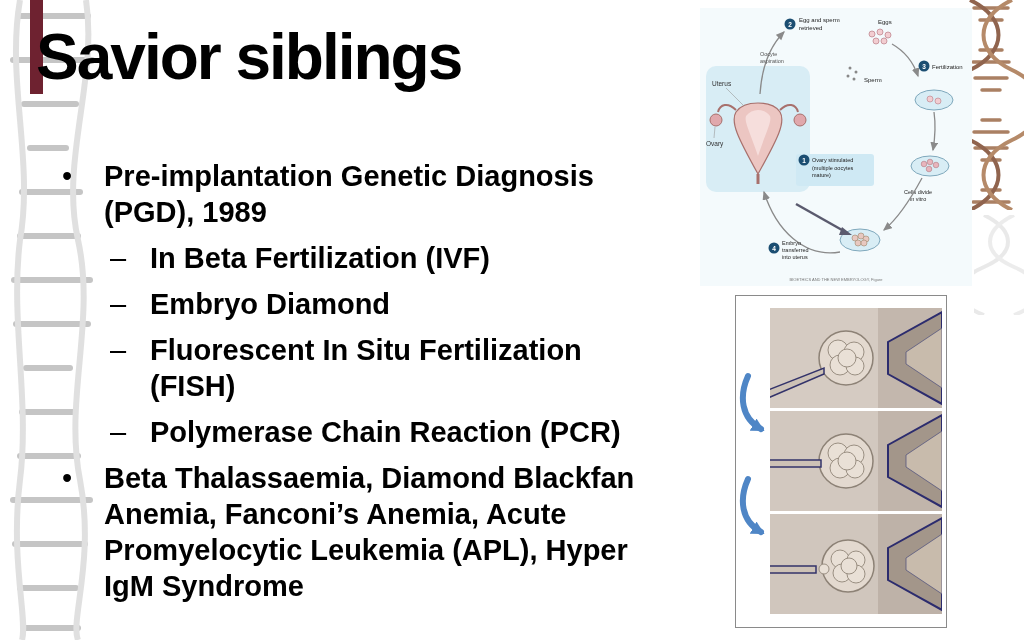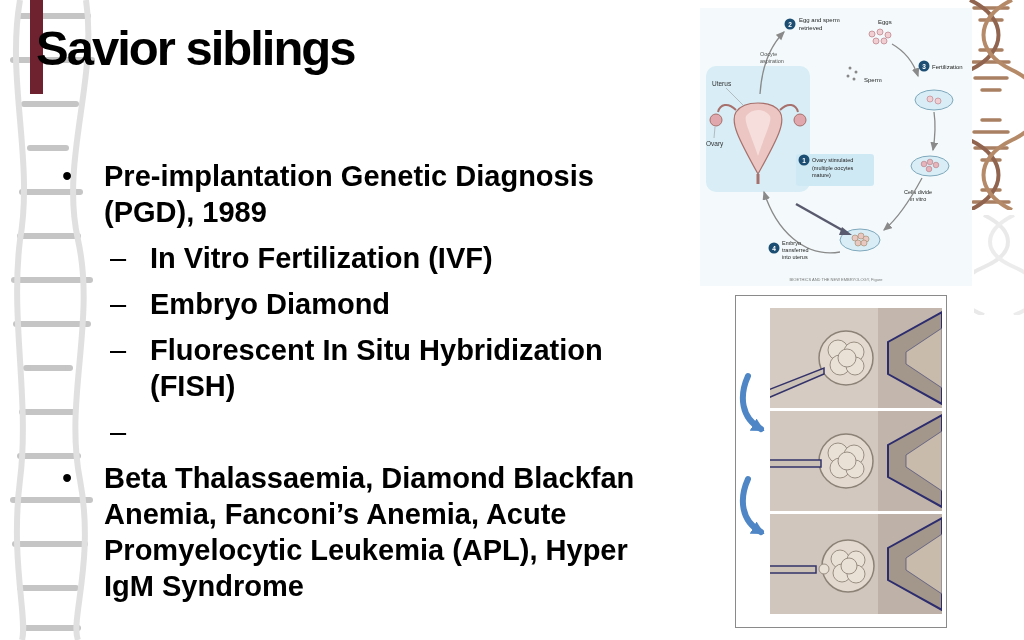--- a/index.html
+++ b/index.html
@@ -5,21 +5,21 @@
   * { margin:0; padding:0; box-sizing:border-box; }
   html,body { width:1024px; height:640px; }
   body { position:relative; overflow:hidden; background:#fff; font-family:"Liberation Sans", sans-serif; color:#000; }
   .slide { position:absolute; inset:0; background:#fff; }
 
   .deco-left { position:absolute; left:0; top:0; z-index:1; opacity:.5; }
   .deco-right-top { position:absolute; right:0; top:0; z-index:1; opacity:.85; }
   .deco-right-mid { position:absolute; right:0; top:215px; z-index:1; opacity:.18; }
   .red-bar { position:absolute; left:30px; top:0; width:13px; height:94px; background:#6e2230; z-index:2; }
 
-  .title { position:absolute; left:36px; top:20px; z-index:3; font-size:49px; font-weight:bold; letter-spacing:-2px; color:#000; white-space:nowrap; }
+  .title { position:absolute; left:36px; top:20px; z-index:3; font-size:64px; font-weight:bold; letter-spacing:-2px; color:#000; white-space:nowrap; }
 
   .bullets { position:absolute; left:62px; top:158px; width:608px; z-index:3; font-size:29px; line-height:36px; }
   .b { display:flex; margin-bottom:10px; }
   .b .marker { flex:0 0 42px; }
   .b.l2 { padding-left:48px; }
   .b.l2 .marker { flex:0 0 40px; }
   .b .text { flex:1 1 auto;font-weight:bold; }
 
   .ivf { position:absolute; left:700px; top:8px; width:272px; height:278px; z-index:2; background:#fff; }
   .ivf svg { display:block; }
@@ -87,32 +87,33 @@
 
   <h1 class="title">Savior siblings</h1>
 
   <div class="bullets">
     <div class="b l1">
       <span class="marker">•</span>
       <span class="text">Pre-implantation Genetic Diagnosis (PGD), 1989</span>
     </div>
     <div class="b l2">
       <span class="marker">–</span>
-      <span class="text">In Vitro Fertilization (IVF)</span>
+      <span class="text">In Beta Fertilization (IVF)</span>
     </div>
     <div class="b l2">
       <span class="marker">–</span>
       <span class="text">Embryo Diamond</span>
     </div>
     <div class="b l2">
       <span class="marker">–</span>
-      <span class="text">Fluorescent In Situ Hybridization (FISH)</span>
-    </div>
-    <div class="b l2">
-      <span class="marker">–</span>
+      <span class="text">Fluorescent In Situ Fertilization (FISH)</span>
+    </div>
+    <div class="b l2">
+      <span class="marker">–</span>
+      <span class="text">Polymerase Chain Reaction (PCR)</span>
     </div>
     <div class="b l1">
       <span class="marker">•</span>
       <span class="text">Beta Thalassaemia, Diamond Blackfan Anemia, Fanconi’s Anemia, Acute Promyelocytic Leukemia (APL), Hyper IgM Syndrome</span>
     </div>
   </div>
 
   <figure class="ivf">
     <svg width="272" height="278" viewBox="0 0 272 278">
       <defs>

